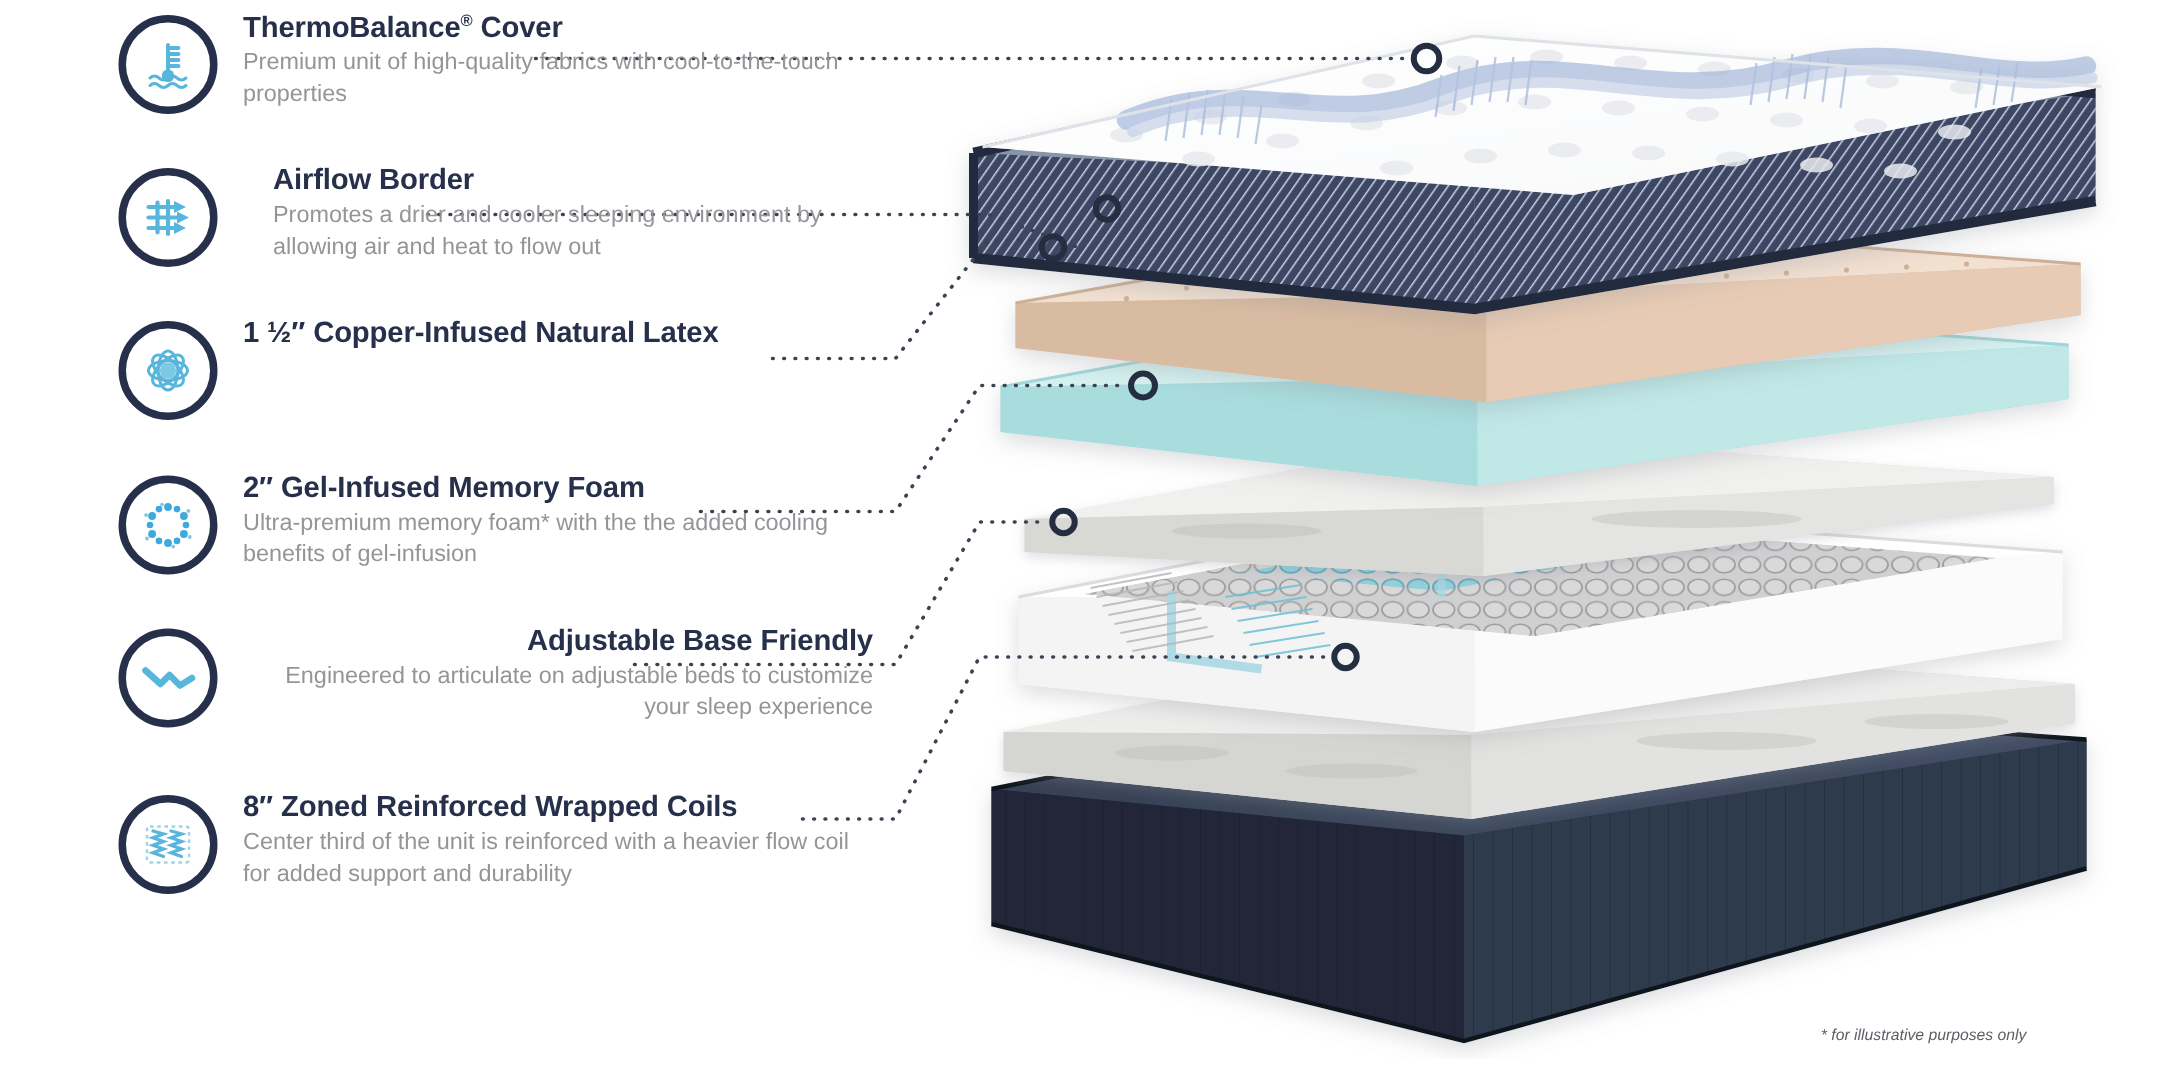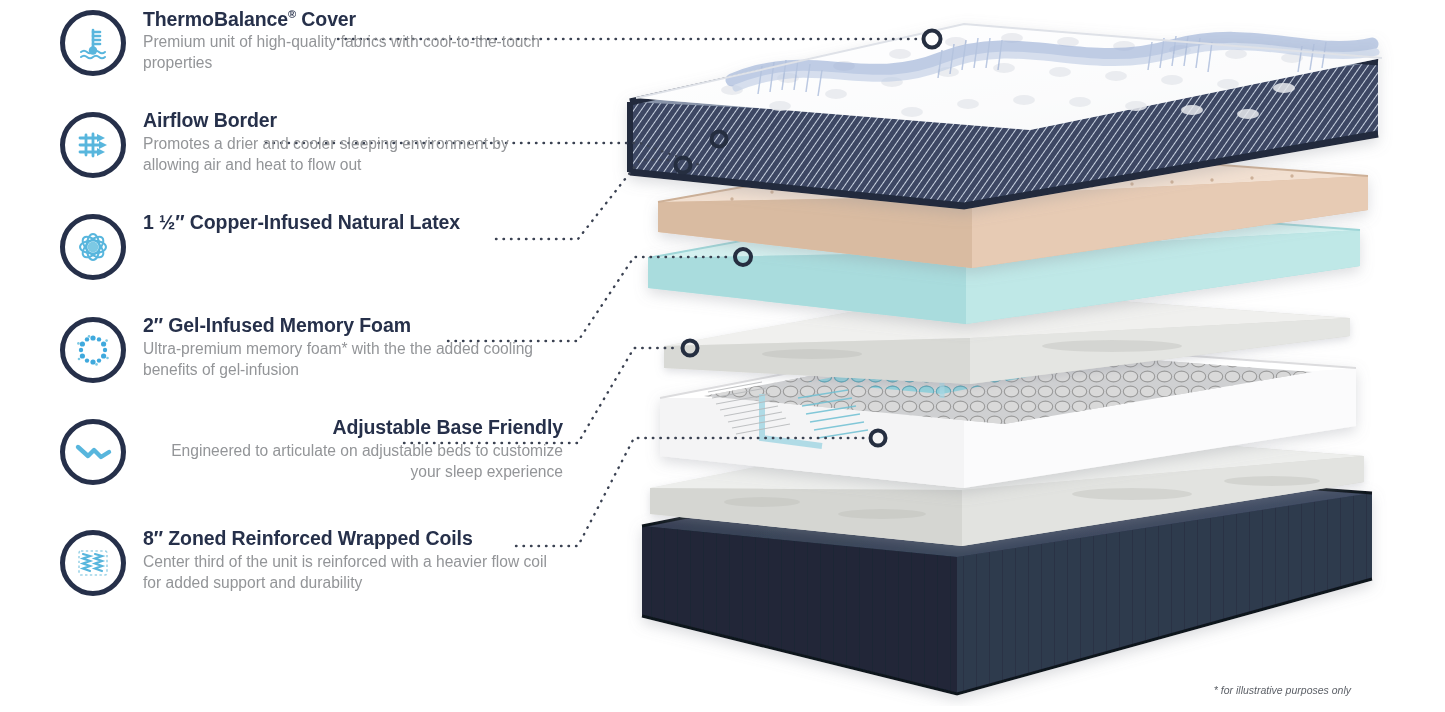--- a/index.html
+++ b/index.html
@@ -4,21 +4,21 @@
 <style>
   * { box-sizing: border-box; }
   html, body { margin:0; padding:0; }
   body {
     width:1445px; height:712px;
     background:#ffffff;
     font-family:"Liberation Sans", sans-serif;
     overflow:hidden;
     position:relative;
   }
-  .stage { position:absolute; inset:0; }
+  .stage { position:absolute; inset:0;margin-left:19px; }
 
   
   .feature {
     position:absolute;
     left:60px;
     width:560px;
     display:flex;
     align-items:flex-start;
   }
   .badge {
@@ -350,21 +350,21 @@
           <path d="M8 34 q3 -2.6 6 0 q3 2.6 6 0 q3 -2.6 6 0 q3 2.6 6 0"></path>
         </g>
       </svg>
     </div>
     <div class="ftext">
       <div class="ftitle"><span>ThermoBalance</span><sup>®</sup><span> Cover</span></div>
       <div class="fdesc">Premium unit of high-quality fabrics with cool-to-the-touch properties</div>
     </div>
   </div>
 
-  <div class="feature" style="top:110px;">
+  <div class="feature" style="top:110px;gap:20px;">
     <div class="badge">
       <svg width="40" height="40" viewBox="0 0 40 40">
         <g stroke="#58b6dd" stroke-width="2.8" fill="none" stroke-linecap="round">
           <path d="M13 10 L13 30"></path>
             <path d="M20 9 L20 31"></path>
           <path d="M7 13 L24 13"></path>
             <path d="M7 20 L26 20"></path>
             <path d="M7 27 L24 27"></path>
         </g>
         <g fill="#58b6dd">

